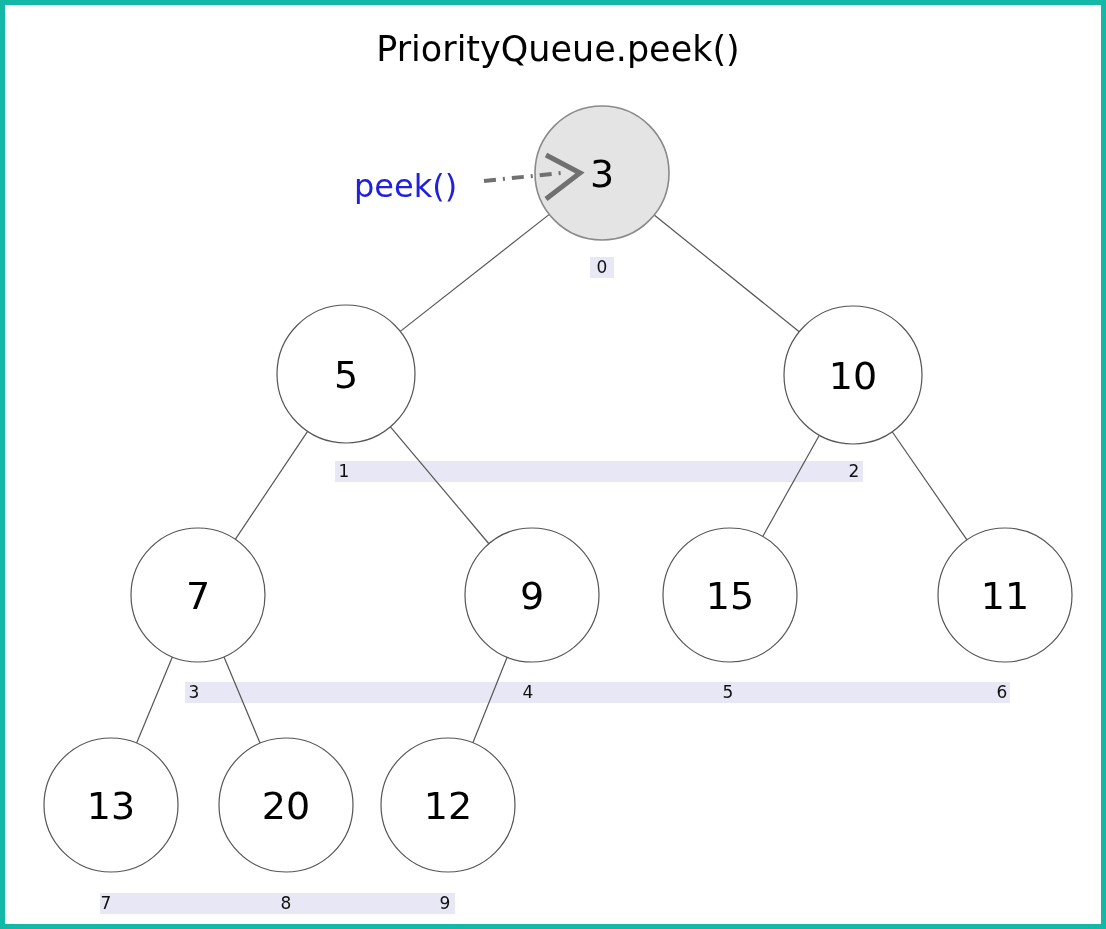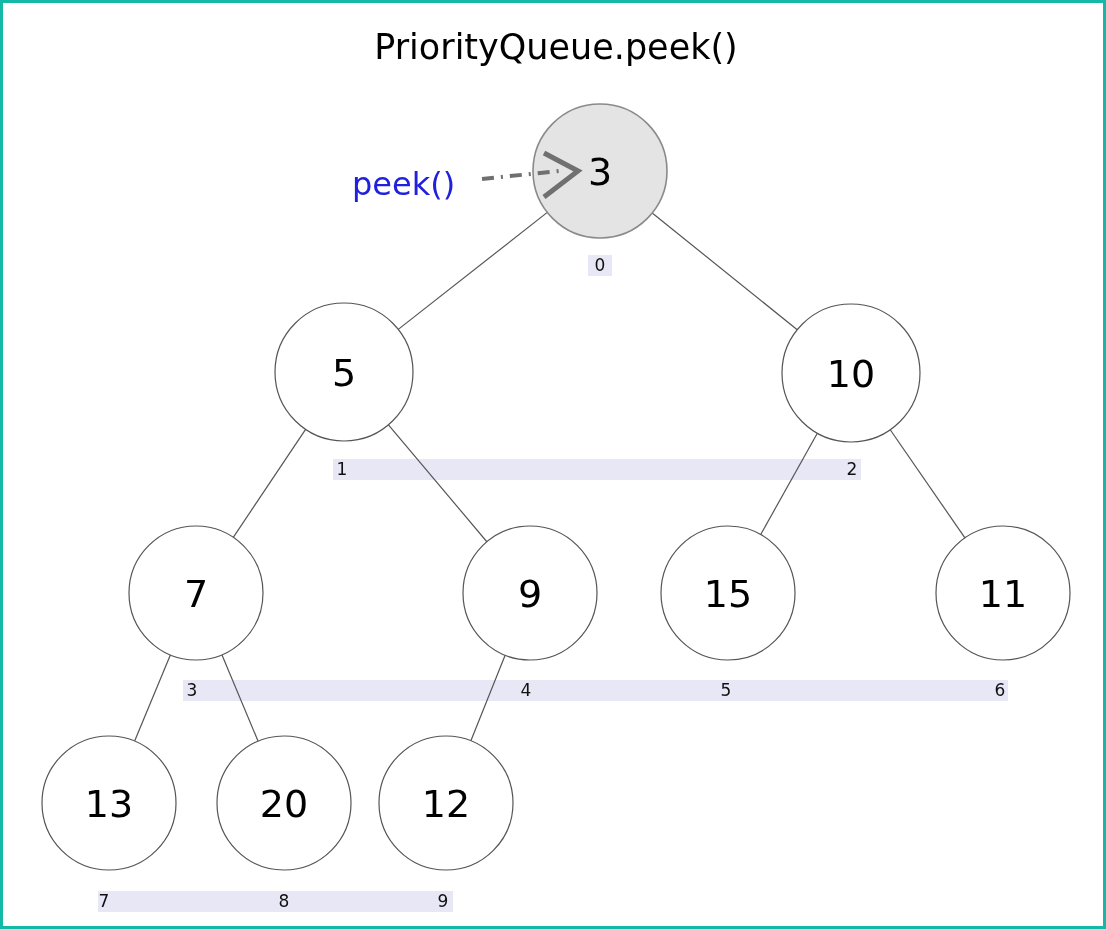--- a/index.html
+++ b/index.html
@@ -5,21 +5,21 @@
   html, body {
     margin: 0;
     padding: 0;
     background: #ffffff;
   }
   #canvas {
     position: relative;
     width: 1106px;
     height: 929px;
     background: #ffffff;
-    border: 3px solid #14b8a6;
+    border: 5px solid #14b8a6;
     box-sizing: border-box;
     overflow: hidden;
     font-family: "DejaVu Sans", "Liberation Sans", sans-serif;
   }
   #diagram-svg {
     position: absolute;
     left: 0;
     top: 0;
     width: 1106px;
     height: 929px;

